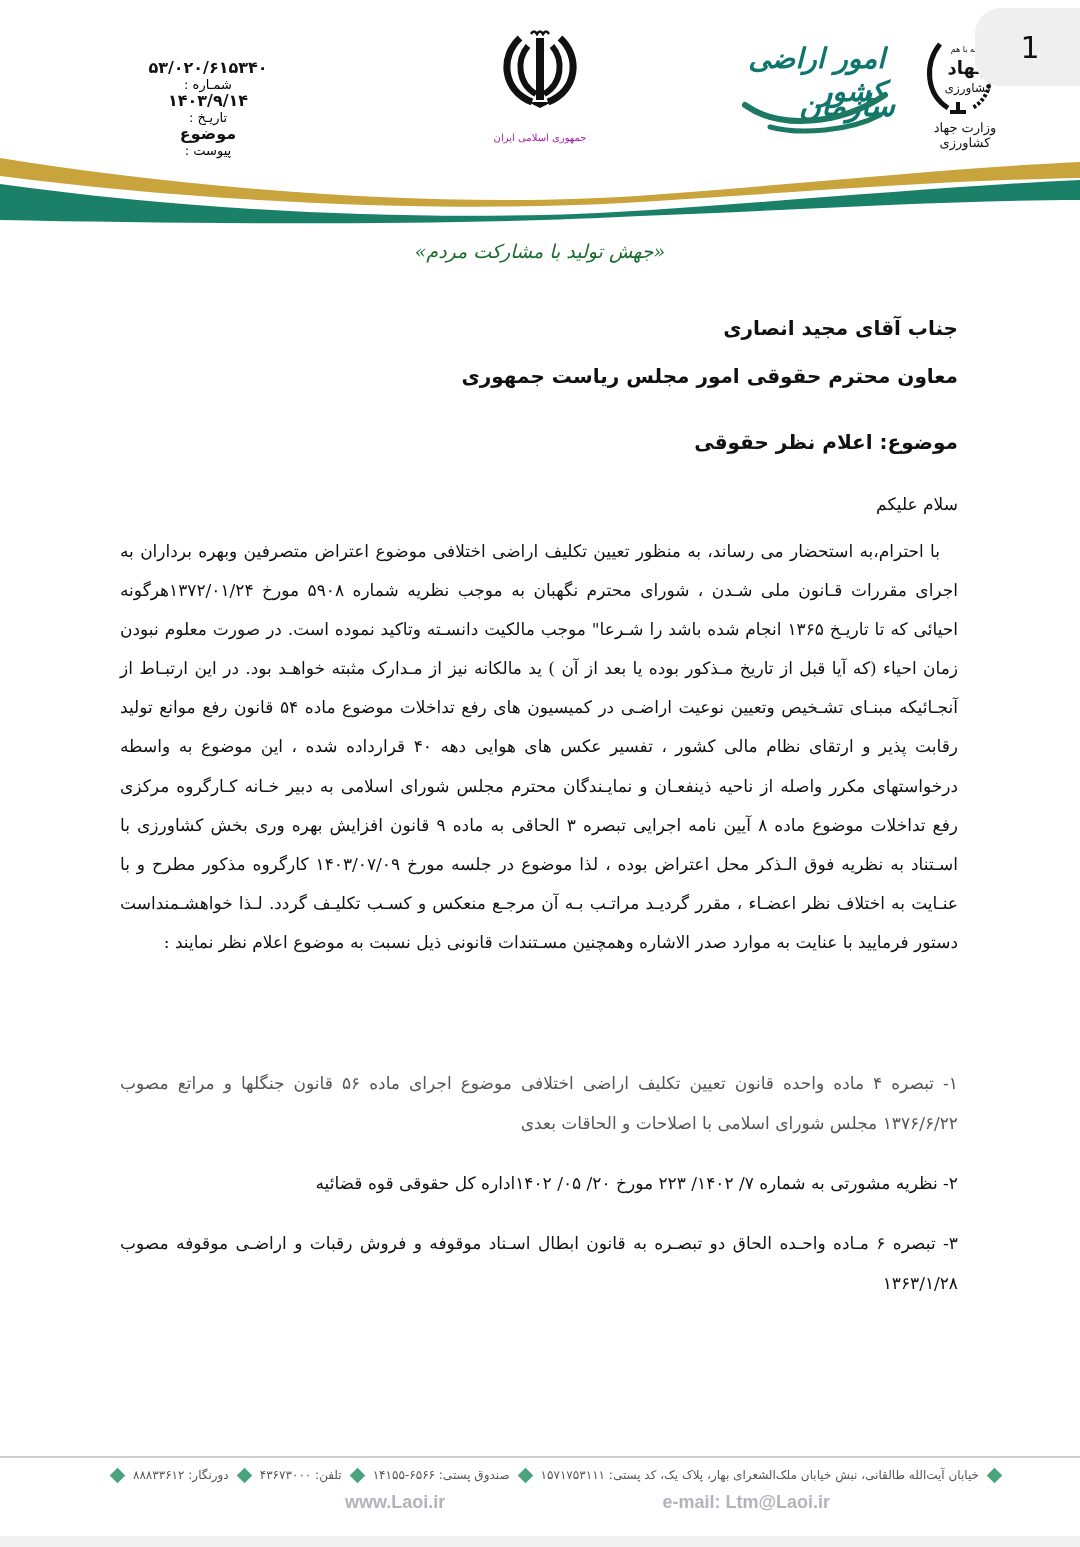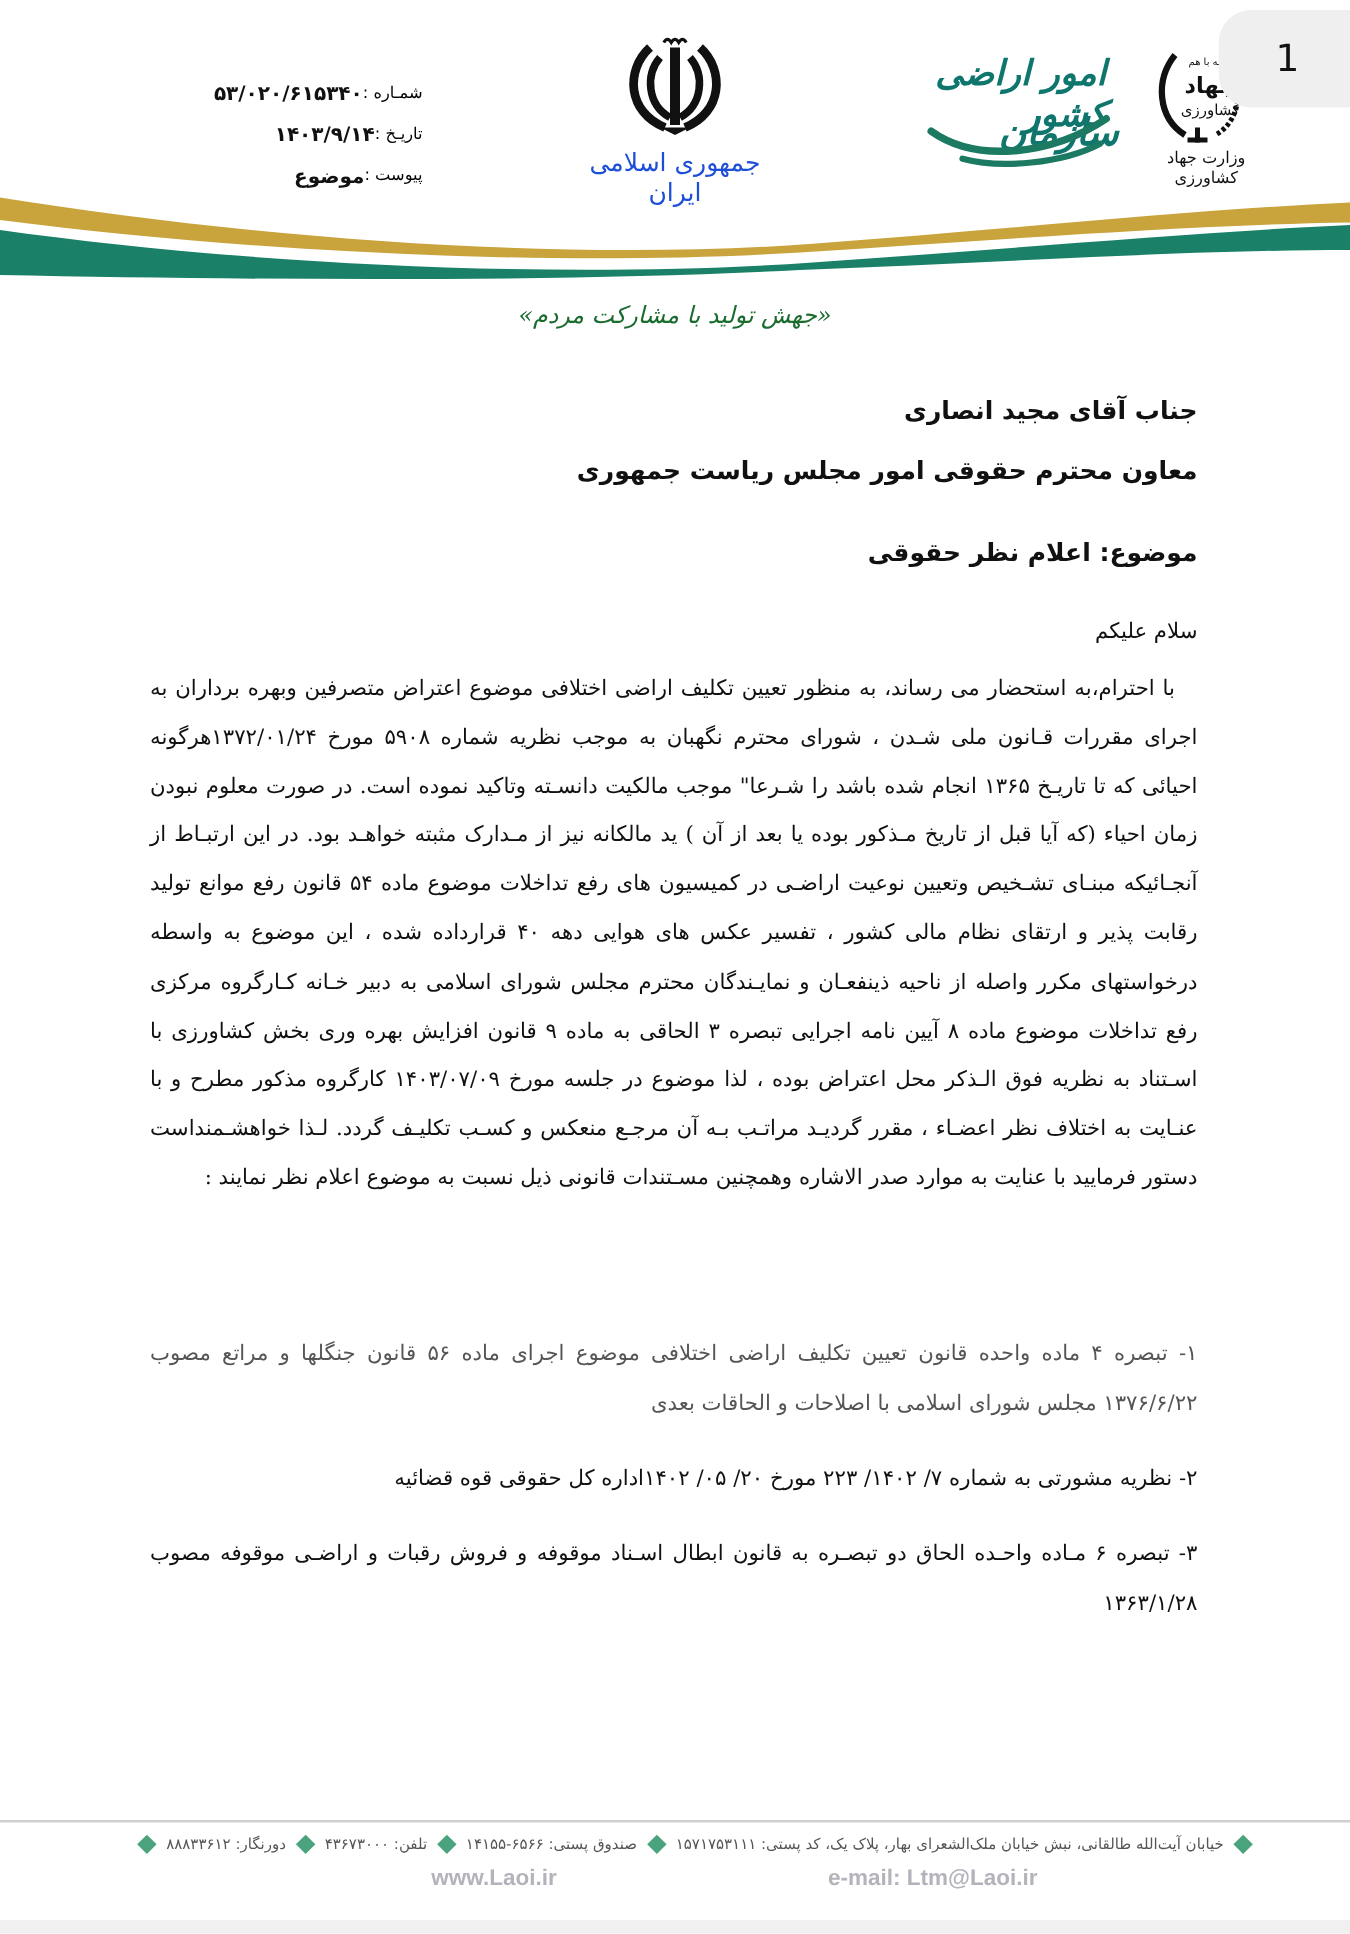--- a/index.html
+++ b/index.html
@@ -4,27 +4,27 @@
 <style>
   html, body { margin: 0; padding: 0; }
   body {
     width: 1080px; height: 1547px; background: #ffffff; position: relative; overflow: hidden;
     font-family: "DejaVu Sans", sans-serif; color: #111;
   }
   .abs { position: absolute; }
 
   
   .meta { left: 78px; top: 58px; width: 260px; }
-  .meta-row { display: flex; justify-content: flex-end; align-items: center; height: 33px; }
+  .meta-row { display: flex; justify-content: flex-start; align-items: center; height: 33px; flex-direction: column; }
   .meta-value { font-family: "DejaVu Sans", sans-serif; font-weight: bold; font-size: 16px; color: #111; direction: ltr; }
   .meta-label { font-family: "DejaVu Sans", sans-serif; font-size: 13px; color: #000000; direction: rtl; }
 
   
   .emblem { left: 470px; top: 28px; width: 140px; height: 115px; text-align: center; }
-  .emblem-caption { font-family: "DejaVu Serif", serif; font-size: 20px; color: #1d4ed8; direction: rtl; margin-top: 4px; }
+  .emblem-caption { font-family: "DejaVu Serif", serif; font-size: 10px; color: #a21caf; direction: rtl; margin-top: 18px; }
 
   
   .org-logo { left: 735px; top: 30px; width: 160px; height: 115px; }
   .org-line { font-family: "DejaVu Serif", serif; font-style: italic; font-weight: bold; color: #0f766e; direction: rtl; }
   .org-line1 { position: absolute; right: 10px; top: 12px; font-size: 28px; }
   .org-line2 { position: absolute; right: 0px; top: 58px; font-size: 30px; }
 
   
   .ministry { left: 915px; top: 30px; width: 100px; height: 120px; text-align: center; }
   .ministry-caption { font-family: "DejaVu Serif", serif; font-size: 13px; color: #111; direction: rtl; position: absolute; bottom: 0; left: 0; right: 0; }

